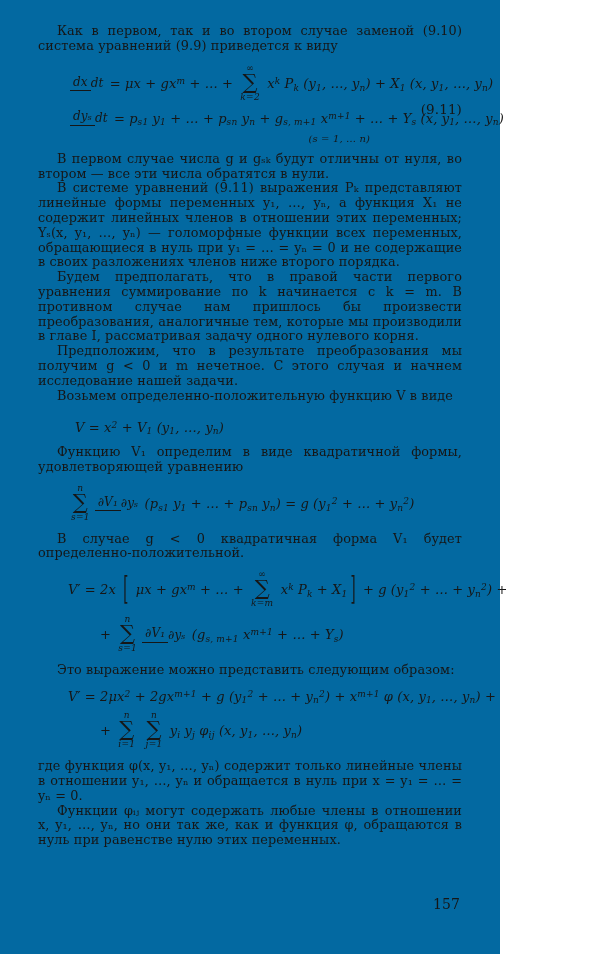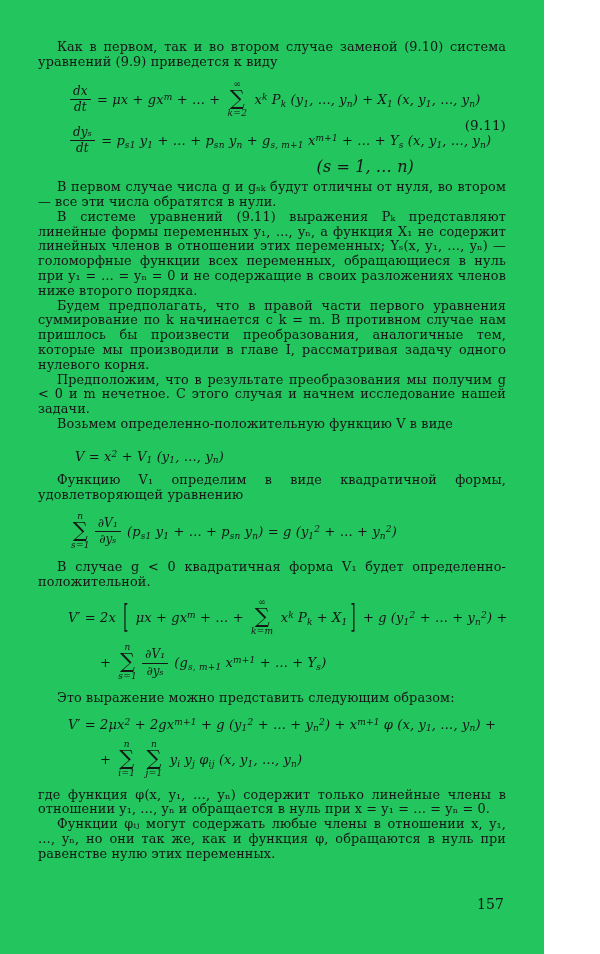--- a/index.html
+++ b/index.html
@@ -1,49 +1,49 @@
 <!DOCTYPE html>
 <html><head>
 <meta charset="utf-8">
 <style>
   html,body{margin:0;padding:0;}
   body{width:600px;height:954px;background:#ffffff;overflow:hidden;}
   .page{
-    position:relative;width:544px;height:954px;box-sizing:border-box;
-    background:#22c55e;color:#161616;
+    position:relative;width:500px;height:954px;box-sizing:border-box;
+    background:#0369a1;color:#161616;
     font-family:"DejaVu Serif","DejaVu Sans",serif;
     font-size:12.8px;line-height:14.8px;
-    padding:40px 38px 0 38px;text-align:justify;
+    padding:24px 38px 0 38px;text-align:justify;
     letter-spacing:0.12px;
   }
   .para{margin:0;text-indent:19px;}
   .para.noindent{text-indent:0;}
 
   
   .eq-block{position:relative;margin:12px 0 5px;}
   .eq{white-space:nowrap;font-style:italic;padding-left:30px;font-size:13px;line-height:1.25;}
   .eq + .eq{margin-top:7px;}
   .eq-wide-indent{padding-left:37px;}
   .eq-ind{padding-left:62px;}
   .mt{font-style:italic;}
   .eq sub,.eq sup{font-size:9px;font-style:italic;letter-spacing:0.2px;}
   .eq sub{vertical-align:-0.25em;}
   .eq sup{vertical-align:0.45em;}
-  .frac{display:inline-flex;flex-direction:column;align-items:center;vertical-align:middle;
+  .frac{display:inline-flex;flex-direction:row;align-items:center;vertical-align:middle;
         font-size:12px;line-height:1.12;margin:0 2px;position:relative;top:-1px;}
   .frac .num{border-bottom:1px solid #161616;padding:0 3px 1px;}
   .frac .den{padding-top:1px;}
   .sum{display:inline-flex;flex-direction:column;align-items:center;vertical-align:middle;
        line-height:1;margin:0 3px;position:relative;top:-2px;}
   .sum .sigma{font-size:21px;font-style:normal;line-height:0.95;}
   .sum .lim{font-size:9px;font-style:italic;letter-spacing:0.3px;}
   .bigbr{display:inline-block;transform:scaleY(2.45);vertical-align:middle;
          font-style:normal;margin:0 3px;position:relative;top:-2px;}
   .eq-label{position:absolute;right:0;top:36px;font-style:normal;font-size:13.5px;}
-  .eq-note{text-align:right;padding-right:92px;font-style:italic;font-size:16px;margin-top:4px;}
+  .eq-note{text-align:right;padding-right:92px;font-style:italic;font-size:10px;margin-top:4px;}
   .eq-block.simple{margin:17px 0 7px;}
   .eq-block.mid{margin:11px 0 8px;}
   .page-number{position:absolute;top:897px;right:40px;font-size:14px;font-style:normal;}
 </style>
 </head>
 <body>
 
 <div class="page">
 
   <p class="para">Как в первом, так и во втором случае заменой (9.10) система уравнений (9.9) приведется к виду</p>

